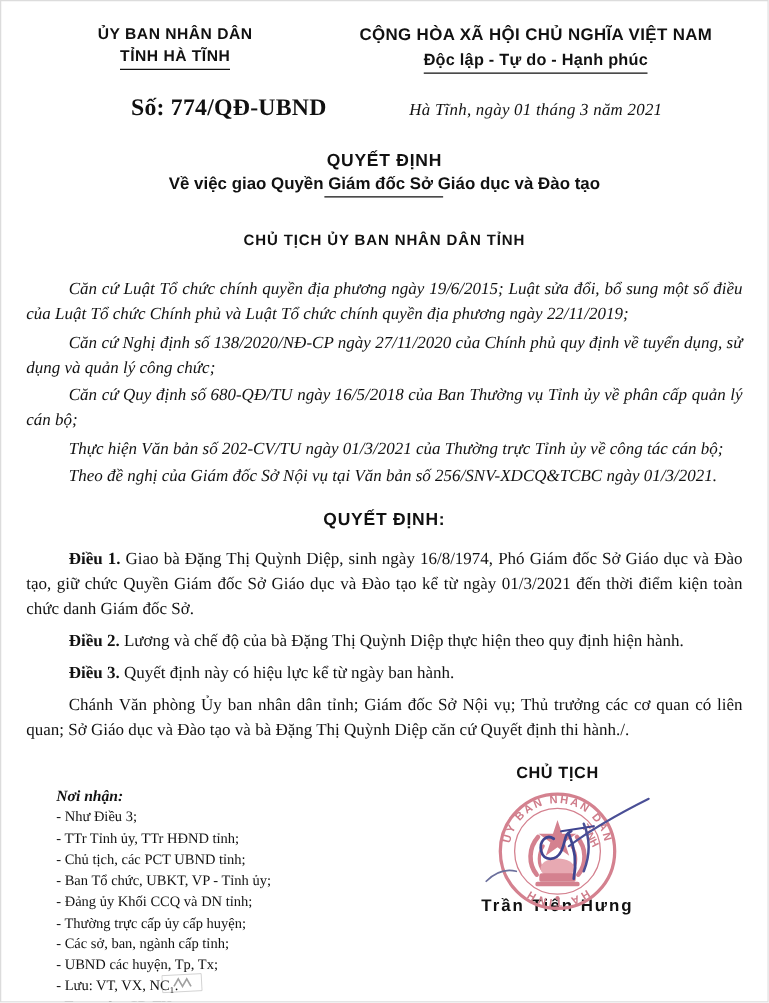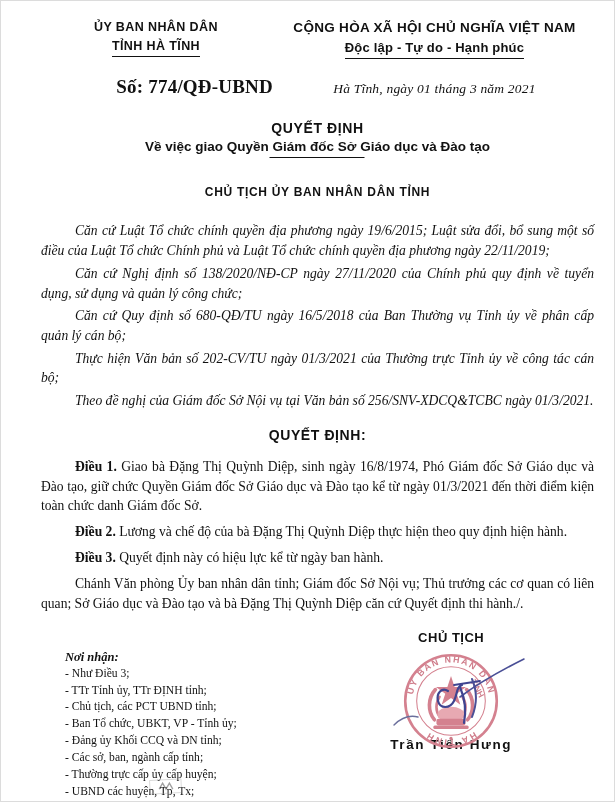--- a/index.html
+++ b/index.html
@@ -15,21 +15,20 @@
     overflow: hidden;
   }
   .page {
     position: relative;
     width: 615px;
     height: 802px;
     background: #ffffff;
     box-sizing: border-box;
     border: 1px solid #dcdcdc;
     overflow: hidden;
-    padding-left: 20px;
   }
   .inner {
     position: relative;
     padding: 10px 18px 0 18px;
     height: 100%;
     box-sizing: border-box;
   }
 
   
   .letterhead {
@@ -306,26 +305,26 @@
       </div>
       <div class="article">Chánh Văn phòng Ủy ban nhân dân tỉnh; Giám đốc Sở Nội vụ; Thủ trưởng các cơ quan có liên quan; Sở Giáo dục và Đào tạo và bà Đặng Thị Quỳnh Diệp căn cứ Quyết định thi hành./.</div>
     </div>
 
     <div class="footer">
 
       <div class="recipients">
         <div class="recipients-title">Nơi nhận:</div>
         <ul>
           <li>- Như Điều 3;</li>
-          <li>- TTr Tỉnh ủy, TTr ĐỊNH tỉnh;</li>
+          <li>- TTr Tỉnh ủy, TTr HĐND tỉnh;</li>
           <li>- Chủ tịch, các PCT UBND tỉnh;</li>
           <li>- Ban Tổ chức, UBKT, VP - Tỉnh ủy;</li>
           <li>- Đảng ủy Khối CCQ và DN tỉnh;</li>
+          <li>- Thường trực cấp ủy cấp huyện;</li>
           <li>- Các sở, ban, ngành cấp tỉnh;</li>
-          <li>- Thường trực cấp ủy cấp huyện;</li>
           <li>- UBND các huyện, Tp, Tx;</li>
           <li>- Lưu: VT, VX, NC₁.</li>
           <li>- Trung tâm CB-TH;</li>
         </ul>
         <svg class="small-mark" viewBox="0 0 40 20">
           <rect x="1" y="2" width="37" height="16" fill="none" stroke="#999" stroke-width="0.8" transform="rotate(-3 20 10)"></rect>
           <path d="M12 13 L16 6 L20 13 L24 6 L28 13" fill="none" stroke="#444" stroke-width="1.6"></path>
         </svg>
       </div>
 

